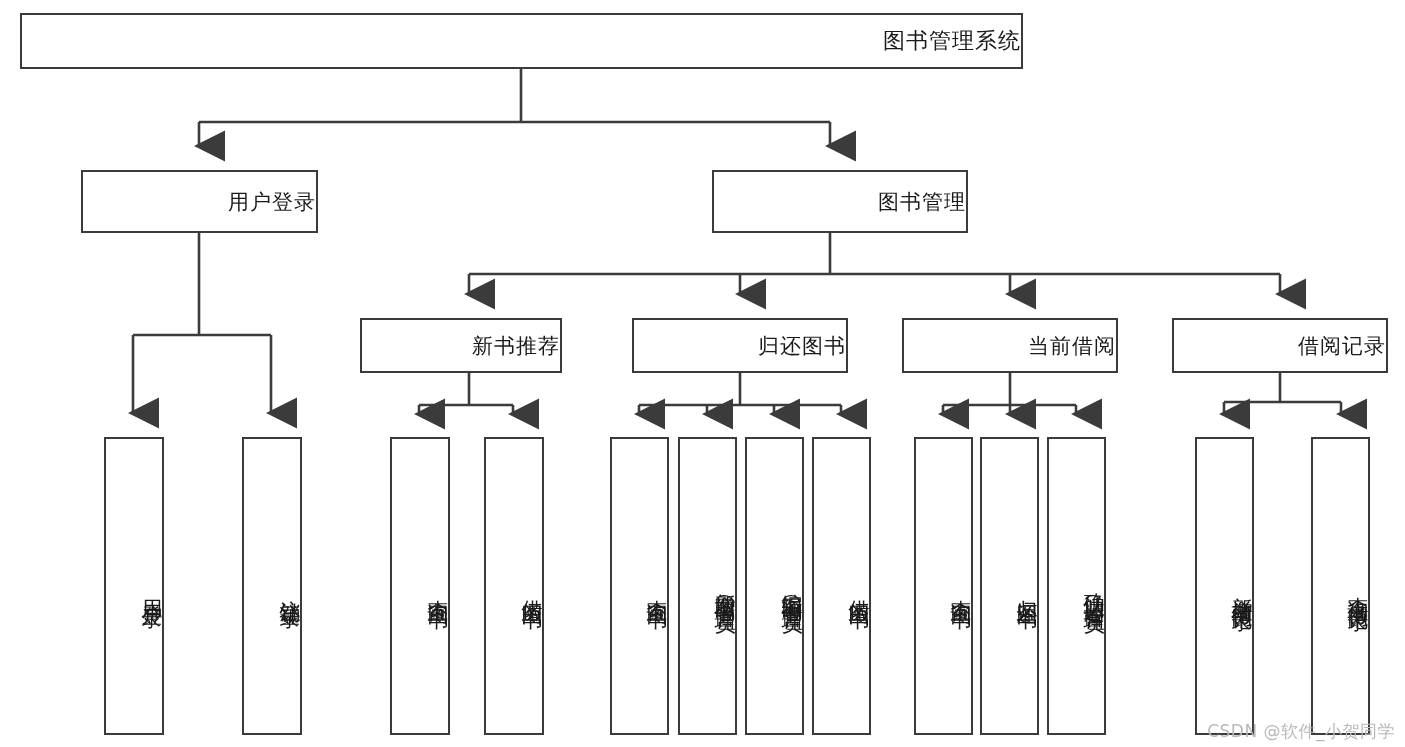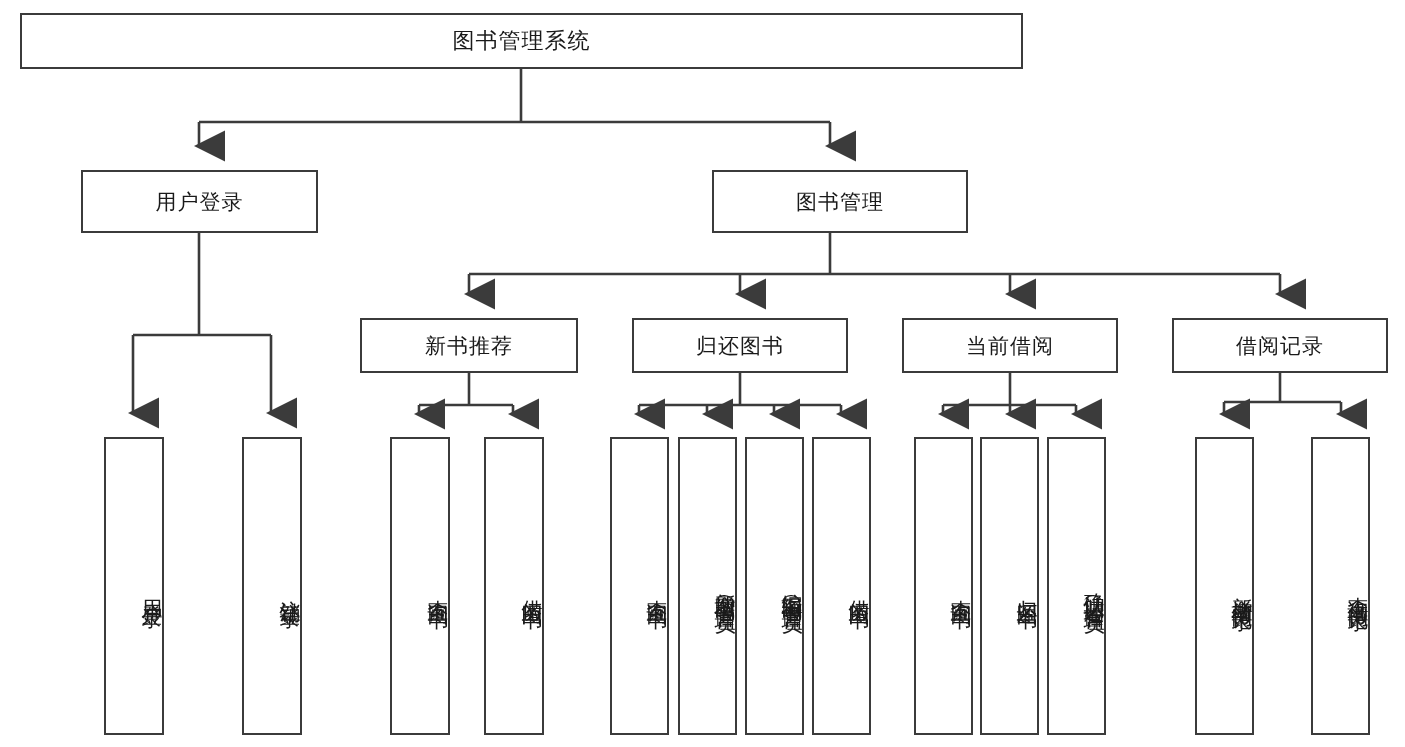--- a/index.html
+++ b/index.html
@@ -25,21 +25,21 @@
     height: 747px;
     pointer-events: none;
   }
   .node {
     position: absolute;
     box-sizing: border-box;
     background: #ffffff;
     border: 2px solid #3b3b3b;
     display: flex;
     align-items: center;
-    justify-content: center;
+    justify-content: flex-end;
     color: #1a1a1a;
   }
   .node-h {
     font-size: 21px;
     letter-spacing: 1px;
     white-space: nowrap;
   }
   .node-root {
     font-size: 22px;
   }
@@ -123,21 +123,21 @@
     <span>图书管理系统</span>
   </div>
 
   <div class="node node-h" style="left:81px; top:170px; width:237px; height:63px;">
     <span>用户登录</span>
   </div>
   <div class="node node-h" style="left:712px; top:170px; width:256px; height:63px;">
     <span>图书管理</span>
   </div>
 
-  <div class="node node-h" style="left:360px; top:318px; width:218px; height:55px;">
+  <div class="node node-h" style="left:360px; top:318px; width:202px; height:55px;">
     <span>新书推荐</span>
   </div>
   <div class="node node-h" style="left:632px; top:318px; width:216px; height:55px;">
     <span>归还图书</span>
   </div>
   <div class="node node-h" style="left:1172px; top:318px; width:216px; height:55px;">
     <span>借阅记录</span>
   </div>
   <div class="node node-h" style="left:902px; top:318px; width:216px; height:55px;">
     <span>当前借阅</span>
@@ -180,14 +180,15 @@
     <span>确认归还（管理员）</span>
   </div>
 
   <div class="node node-v" style="left:1195px; top:437px; width:59px; height:298px;">
     <span>新增借阅记录</span>
   </div>
   <div class="node node-v" style="left:1311px; top:437px; width:59px; height:298px;">
     <span>查询借阅记录</span>
   </div>
 
+  <div class="watermark">CSDN @软件_小贺同学</div>
 
 </div>
 
 </body></html>

